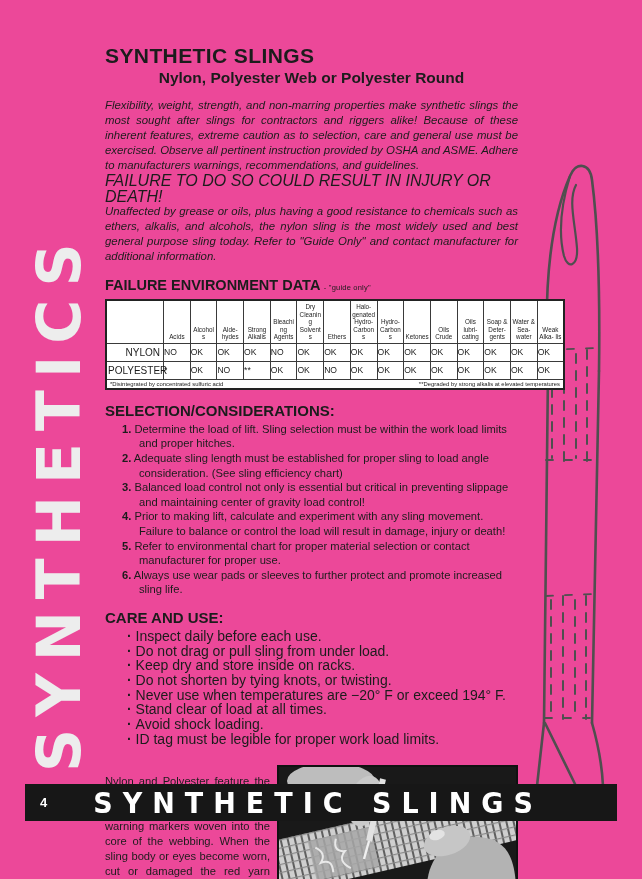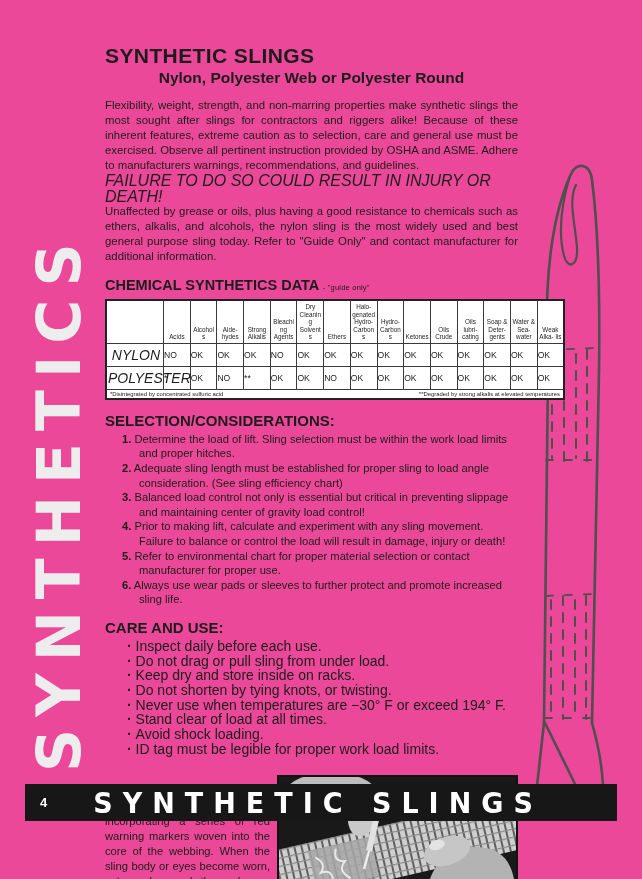--- a/index.html
+++ b/index.html
@@ -12,34 +12,34 @@
              font-family:"DejaVu Sans",sans-serif;font-weight:800;font-size:60px;
              letter-spacing:12px;color:#ededed;white-space:nowrap;z-index:0;}
 
   
   .sling{position:absolute;left:518px;top:156px;width:114px;height:632px;z-index:1;}
 
   
   .content{position:absolute;left:105px;top:44px;width:413px;z-index:2;}
   .title{font-size:21px;font-weight:bold;letter-spacing:.4px;margin:0;}
   .subtitle{font-size:15.5px;font-weight:bold;margin:1px 0 11px 0;text-align:center;}
-  p.body{font-size:11.4px;line-height:15.1px;text-align:justify;margin:0;}
+  p.body{font-size:11.4px;line-height:15.1px;text-align:justify;margin:0;font-style:italic;}
   .warning{font-size:16px;line-height:15.1px;font-style:italic;margin:0;}
   .para2{margin-top:11px;}
 
   .chem-head{margin-top:13px;font-size:14.5px;font-weight:bold;}
   .chem-note{font-size:7.5px;font-weight:normal;letter-spacing:.2px;}
 
   table.chem{border-collapse:collapse;margin-top:6px;width:460px;background:#fff;
              border:2px solid #222;table-layout:fixed;}
   table.chem th,table.chem td{border:1px solid #3a3a3a;}
   th.corner{width:54px;}
   th.colhead{font-size:6.3px;font-weight:normal;line-height:1.2;text-align:center;
              vertical-align:bottom;padding:2px 1px;height:30px;word-wrap:break-word;}
-  th.rowlabel{font-size:14px;font-weight:normal;text-align:right;padding:3px 3px 3px 1px;font-style:italic;}
+  th.rowlabel{font-size:10px;font-weight:normal;text-align:right;padding:3px 3px 3px 1px;}
   td.val{font-size:8.6px;text-align:left;padding:3px 0;}
   td.footnotes{padding:1px 3px;}
   .fn-wrap{display:flex;justify-content:space-between;font-size:5.9px;color:#222;}
 
   .sec-head{font-size:15px;font-weight:bold;margin-top:12px;}
   .sel-list{margin:3px 0 0 17px;}
   .sel-item{font-size:11.2px;line-height:14.6px;padding-left:17px;text-indent:-17px;}
   .sel-item .num{font-weight:bold;}
 
   .care-list{margin:3px 0 0 22px;}
@@ -98,21 +98,21 @@
 
   <div class="content">
     <h1 class="title">SYNTHETIC SLINGS</h1>
     <h2 class="subtitle">Nylon, Polyester Web or Polyester Round</h2>
 
     <p class="body">Flexibility, weight, strength, and non-marring properties make synthetic slings the most sought after slings for contractors and riggers alike! Because of these inherent features, extreme caution as to selection, care and general use must be exercised. Observe all pertinent instruction provided by OSHA and ASME. Adhere to manufacturers warnings, recommendations, and guidelines.</p>
     <p class="warning">FAILURE TO DO SO COULD RESULT IN INJURY OR DEATH!</p>
     <p class="body para2">Unaffected by grease or oils, plus having a good resistance to chemicals such as ethers, alkalis, and alcohols, the nylon sling is the most widely used and best general purpose sling today.  Refer to "Guide Only" and contact manufacturer for additional information.</p>
 
     <div class="chem-head">
-      <span>CHEMICAL SYNTHETICS DATA</span>
+      <span>FAILURE ENVIRONMENT DATA</span>
       <span class="chem-note">- "guide only"</span>
     </div>
 
     <table class="chem">
       <thead>
         <tr>
           <th class="corner"></th>
 
         <th class="colhead">Acids</th>
             <th class="colhead">Alcohols</th>
@@ -223,21 +223,21 @@
     <div class="care-list">
 
         <div class="care-item">Inspect daily before each use.</div>
 
         <div class="care-item">Do not drag or pull sling from under load.</div>
 
         <div class="care-item">Keep dry and store inside on racks.</div>
 
         <div class="care-item">Do not shorten by tying knots, or twisting.</div>
 
-        <div class="care-item">Never use when temperatures are −30° F or exceed 194° F.</div>
+        <div class="care-item">Never use when temperatures are −20° F or exceed 194° F.</div>
 
         <div class="care-item">Stand clear of load at all times.</div>
 
         <div class="care-item">Avoid shock loading.</div>
 
         <div class="care-item">ID tag must be legible for proper work load limits.</div>
 
       </div>
 
     <div class="bottom-block">

